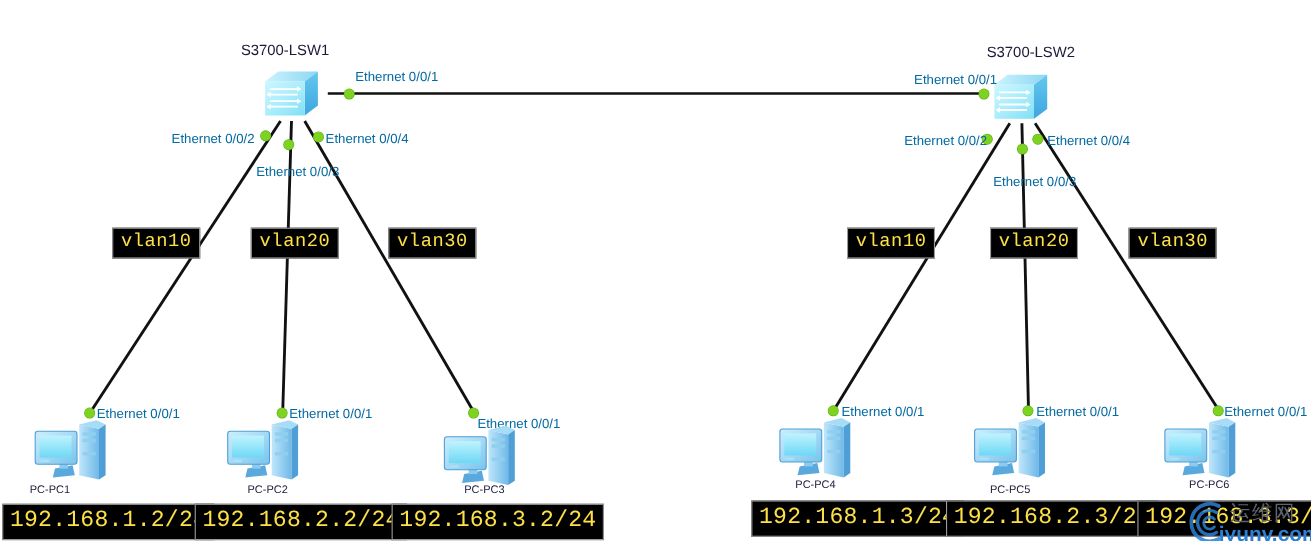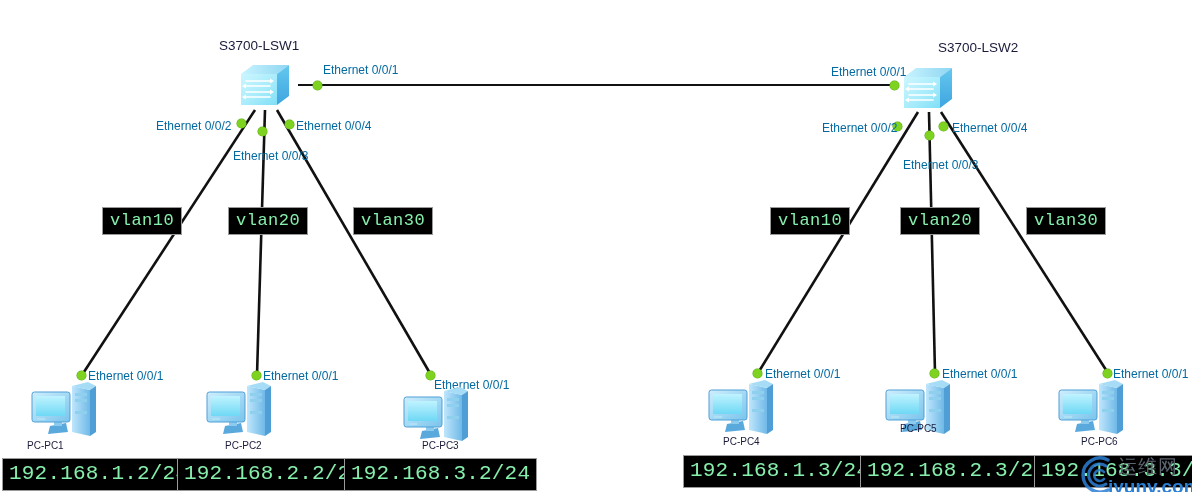--- a/index.html
+++ b/index.html
@@ -56,21 +56,21 @@
     color: #0369a1;
     font-size: 12px;
     font-family: Liberation Sans, sans-serif;
   }
 
   
   .tagbox {
     position: absolute;
     background: #000000;
     border: 1px solid #9a9a9a;
-    color: #86efac;
+    color: #fde047;
     font-family: "Liberation Mono", monospace;
     white-space: nowrap;
     line-height: 1;
     box-sizing: border-box;
   }
   .vlan-tag {
     font-size: 17px;
     padding: 4px 7px 5px 7px;
     letter-spacing: 0.5px;
   }
@@ -157,21 +157,21 @@
   </div>
   <div class="port-dot" style="left:313px; top:81px;"></div>
   <div class="iface" style="left:323px; top:63px;">Ethernet 0/0/1</div>
   <div class="port-dot" style="left:237px; top:119px;"></div>
   <div class="iface" style="left:156px; top:119px;">Ethernet 0/0/2</div>
   <div class="port-dot" style="left:258px; top:127px;"></div>
   <div class="iface" style="left:233px; top:149px;">Ethernet 0/0/3</div>
   <div class="port-dot" style="left:285px; top:120px;"></div>
   <div class="iface" style="left:296px; top:119px;">Ethernet 0/0/4</div>
 
-  <div class="dev-label sw-title" style="left:938px; top:40px;">S3700-LSW2</div>
+  <div class="dev-label sw-title" style="left:897px; top:40px;">S3700-LSW2</div>
   <div class="node switch-node" style="left:900px; top:63px;">
     <svg width="60" height="50" viewBox="0 0 60 50">
       <polygon points="4,14 40,14 52,5 16,5" fill="url(#swTop1)"></polygon>
       <polygon points="40,14 52,5 52,36 40,45" fill="url(#swSide1)"></polygon>
       <rect x="4" y="14" width="36" height="31" fill="url(#swFace1)"></rect>
       <g stroke="#ffffff" stroke-width="1.6" fill="none" stroke-linecap="round">
         <path d="M9,21 L33,21"></path>
           <path d="M9,26 L33,26"></path>
         <path d="M9,32 L33,32"></path>
           <path d="M9,37 L33,37"></path>
@@ -271,21 +271,21 @@
         <rect x="47" y="31" width="12" height="3"></rect>
       </g>
       <polygon points="22,46 38,43 40,52 20,54" fill="#5aa9dd"></polygon>
       <rect x="26" y="38" width="8" height="8" fill="#8ccbee"></rect>
       <rect x="4" y="12" width="38" height="30" rx="2.5" fill="url(#pcMon)" stroke="#4f9fd6" stroke-width="1"></rect>
       <rect x="8" y="16" width="29" height="20" fill="url(#pcScr)"></rect>
       <rect x="9" y="38" width="8" height="2" fill="#aee0f6"></rect>
     </svg>
   </div>
   <div class="dev-label" style="left:422px; top:440px;">PC-PC3</div>
-  <div class="tagbox ip-tag" style="left:344px; top:458px;">192.168.3.2/24</div>
+  <div class="tagbox ip-tag" style="left:356px; top:458px;">192.168.3.2/24</div>
 
   <div class="port-dot" style="left:753px; top:369px;"></div>
   <div class="iface" style="left:765px; top:367px;">Ethernet 0/0/1</div>
   <div class="node pc-node" style="left:705px; top:378px;">
     <svg width="72" height="62" viewBox="0 0 72 62">
       <polygon points="44,6 62,10 62,56 44,52" fill="url(#pcTower)"></polygon>
       <polygon points="44,6 60,2 68,6 62,10" fill="#a6dcf6"></polygon>
       <polygon points="62,10 68,6 68,52 62,56" fill="#4f9fd6"></polygon>
       <g fill="#8fd0ef">
         <rect x="47" y="13" width="12" height="3"></rect>
@@ -314,21 +314,21 @@
         <rect x="47" y="19" width="12" height="3"></rect>
         <rect x="47" y="31" width="12" height="3"></rect>
       </g>
       <polygon points="22,46 38,43 40,52 20,54" fill="#5aa9dd"></polygon>
       <rect x="26" y="38" width="8" height="8" fill="#8ccbee"></rect>
       <rect x="4" y="12" width="38" height="30" rx="2.5" fill="url(#pcMon)" stroke="#4f9fd6" stroke-width="1"></rect>
       <rect x="8" y="16" width="29" height="20" fill="url(#pcScr)"></rect>
       <rect x="9" y="38" width="8" height="2" fill="#aee0f6"></rect>
     </svg>
   </div>
-  <div class="dev-label" style="left:900px; top:423px;">PC-PC5</div>
+  <div class="dev-label" style="left:900px; top:440px;">PC-PC5</div>
   <div class="tagbox ip-tag" style="left:860px; top:455px;">192.168.2.3/24</div>
 
   <div class="port-dot" style="left:1103px; top:369px;"></div>
   <div class="iface" style="left:1113px; top:367px;">Ethernet 0/0/1</div>
   <div class="node pc-node" style="left:1055px; top:378px;">
     <svg width="72" height="62" viewBox="0 0 72 62">
       <polygon points="44,6 62,10 62,56 44,52" fill="url(#pcTower)"></polygon>
       <polygon points="44,6 60,2 68,6 62,10" fill="#a6dcf6"></polygon>
       <polygon points="62,10 68,6 68,52 62,56" fill="#4f9fd6"></polygon>
       <g fill="#8fd0ef">

